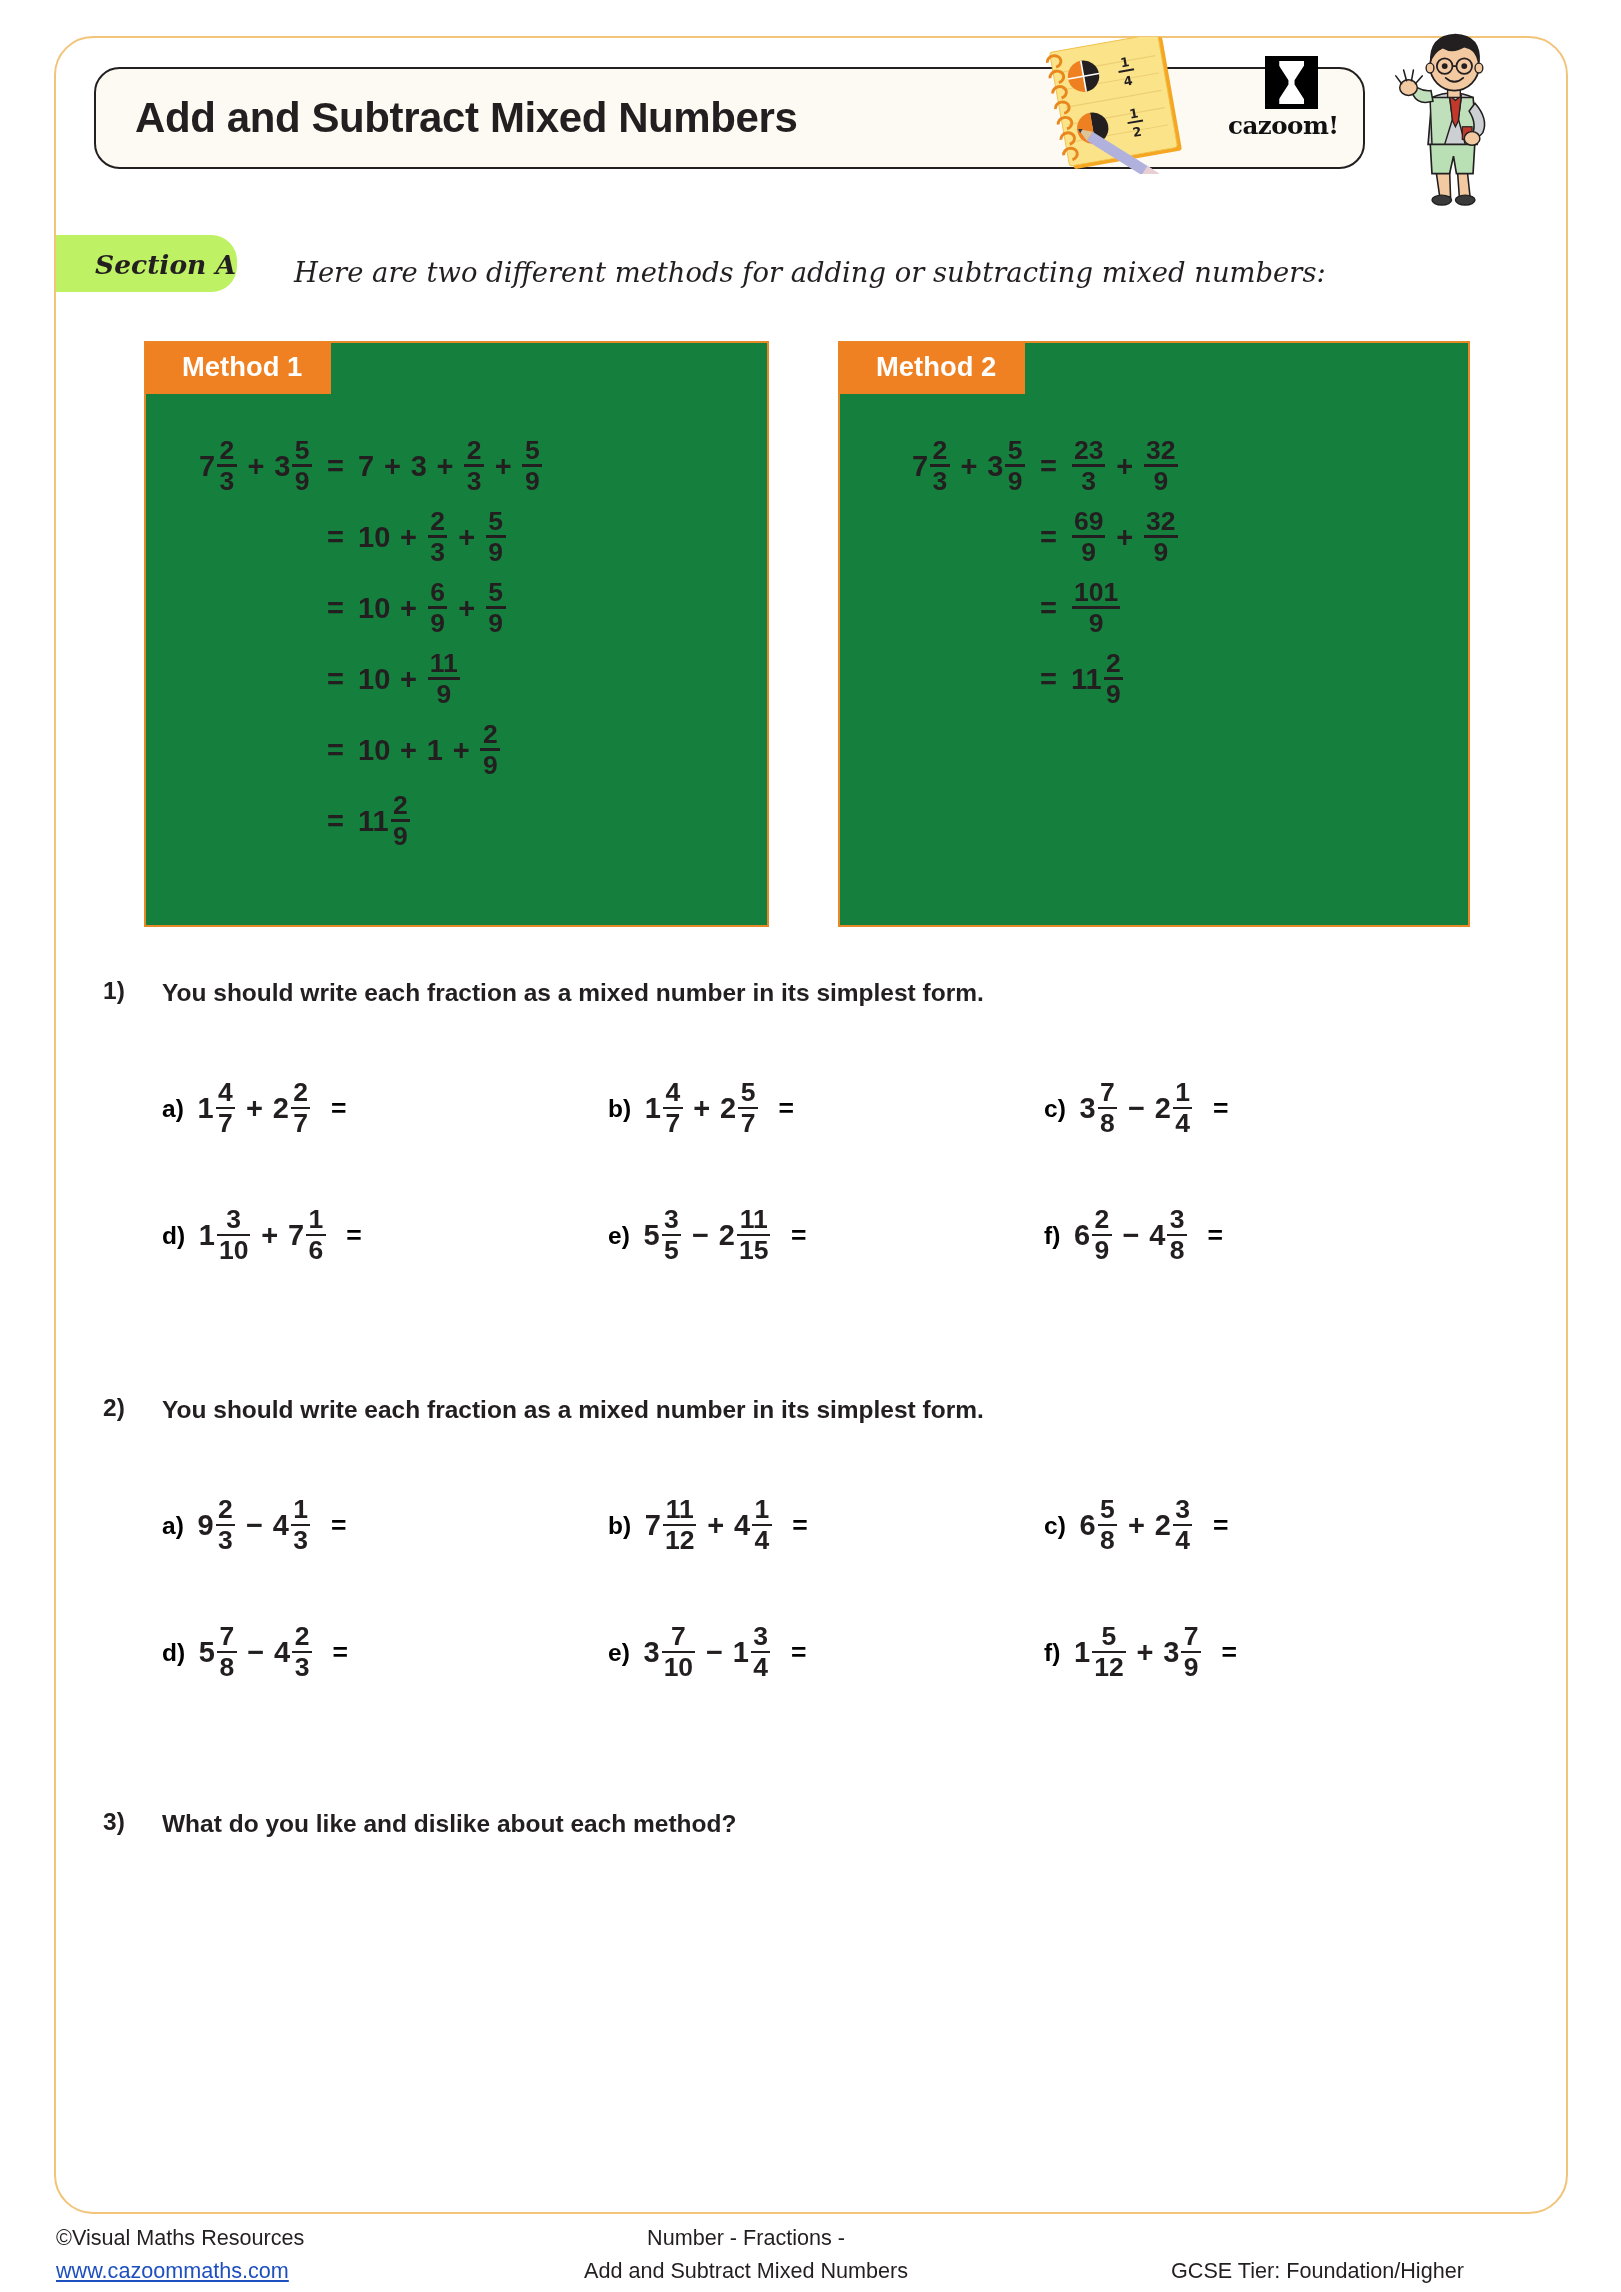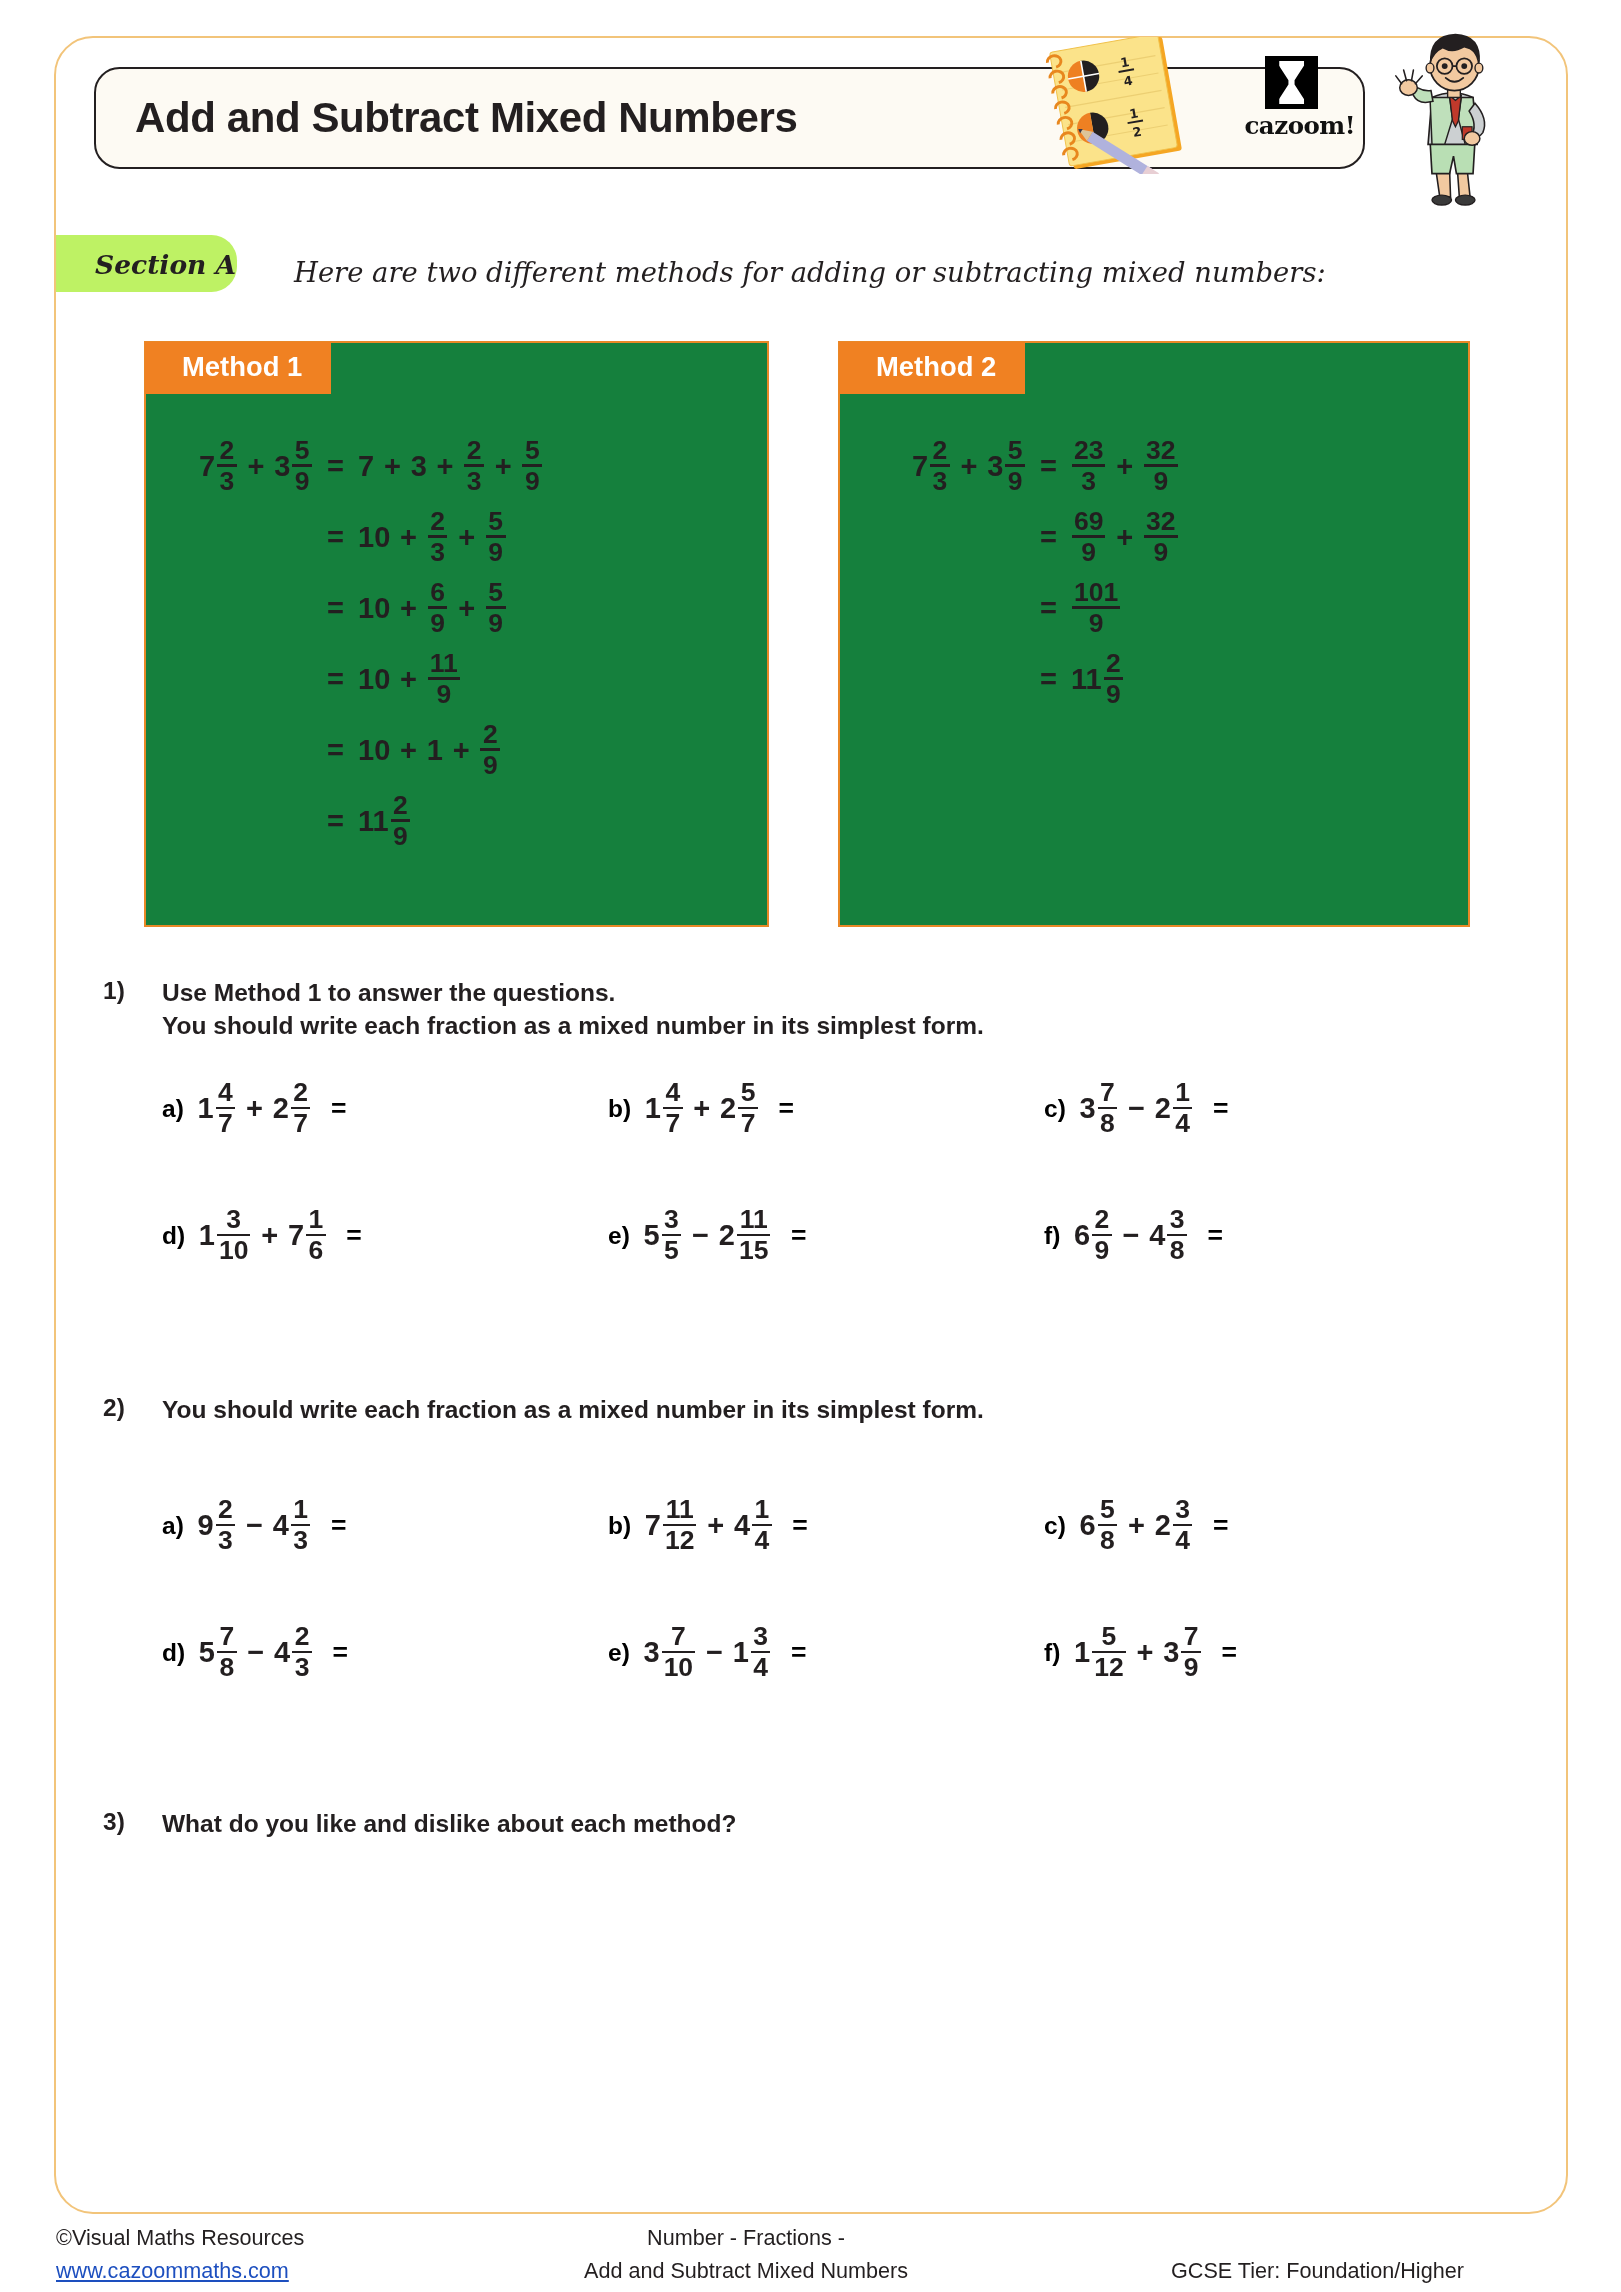--- a/index.html
+++ b/index.html
@@ -63,21 +63,21 @@
   }
 
   
   .cazoom-logo {
     position: absolute;
     left: 1228px;
     top: 56px;
     width: 127px;
     height: 93px;
     z-index: 5;
-    text-align: right;
+    text-align: left;
   }
   .cazoom-mark {
     width: 53px;
     height: 53px;
     background: #000000;
     margin: 0 auto 2px auto;
     position: relative;
   }
   .cazoom-mark::after {
     content: "";
@@ -642,21 +642,20 @@
             </span>
           </span>
         </div>
       </div>
     </div>
 </div>
 
 <div class="q-block" id="q1" style="left:103px; top:977px; width:1274px;">
   <div class="q-num">1)</div>
   <div class="q-text">
-    <div>Use Method 1 to answer the questions.</div>
     <div>You should write each fraction as a mixed number in its simplest form.</div>
   </div>
   <div class="sub-row" id="q1-row1" style="left:59px; top:103px;">
       <div class="sub-col-a">
         <span class="sub-label">a)</span>
         <span class="sub-item">
           <span class="mixed">
             <span class="whole">1</span>
             <span class="frac">
               <span class="n">4</span>

